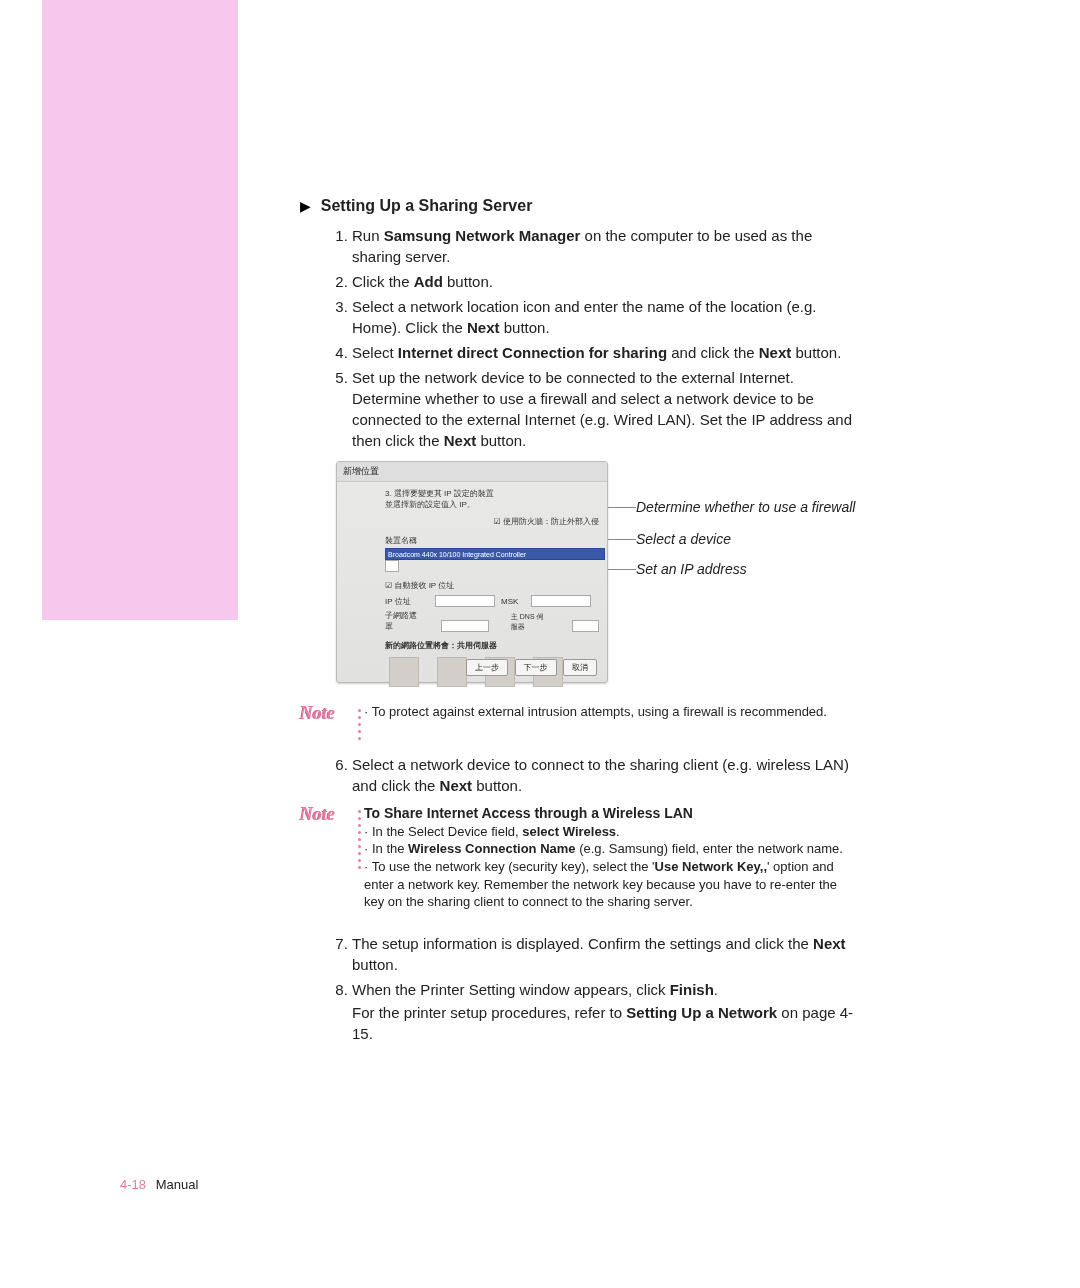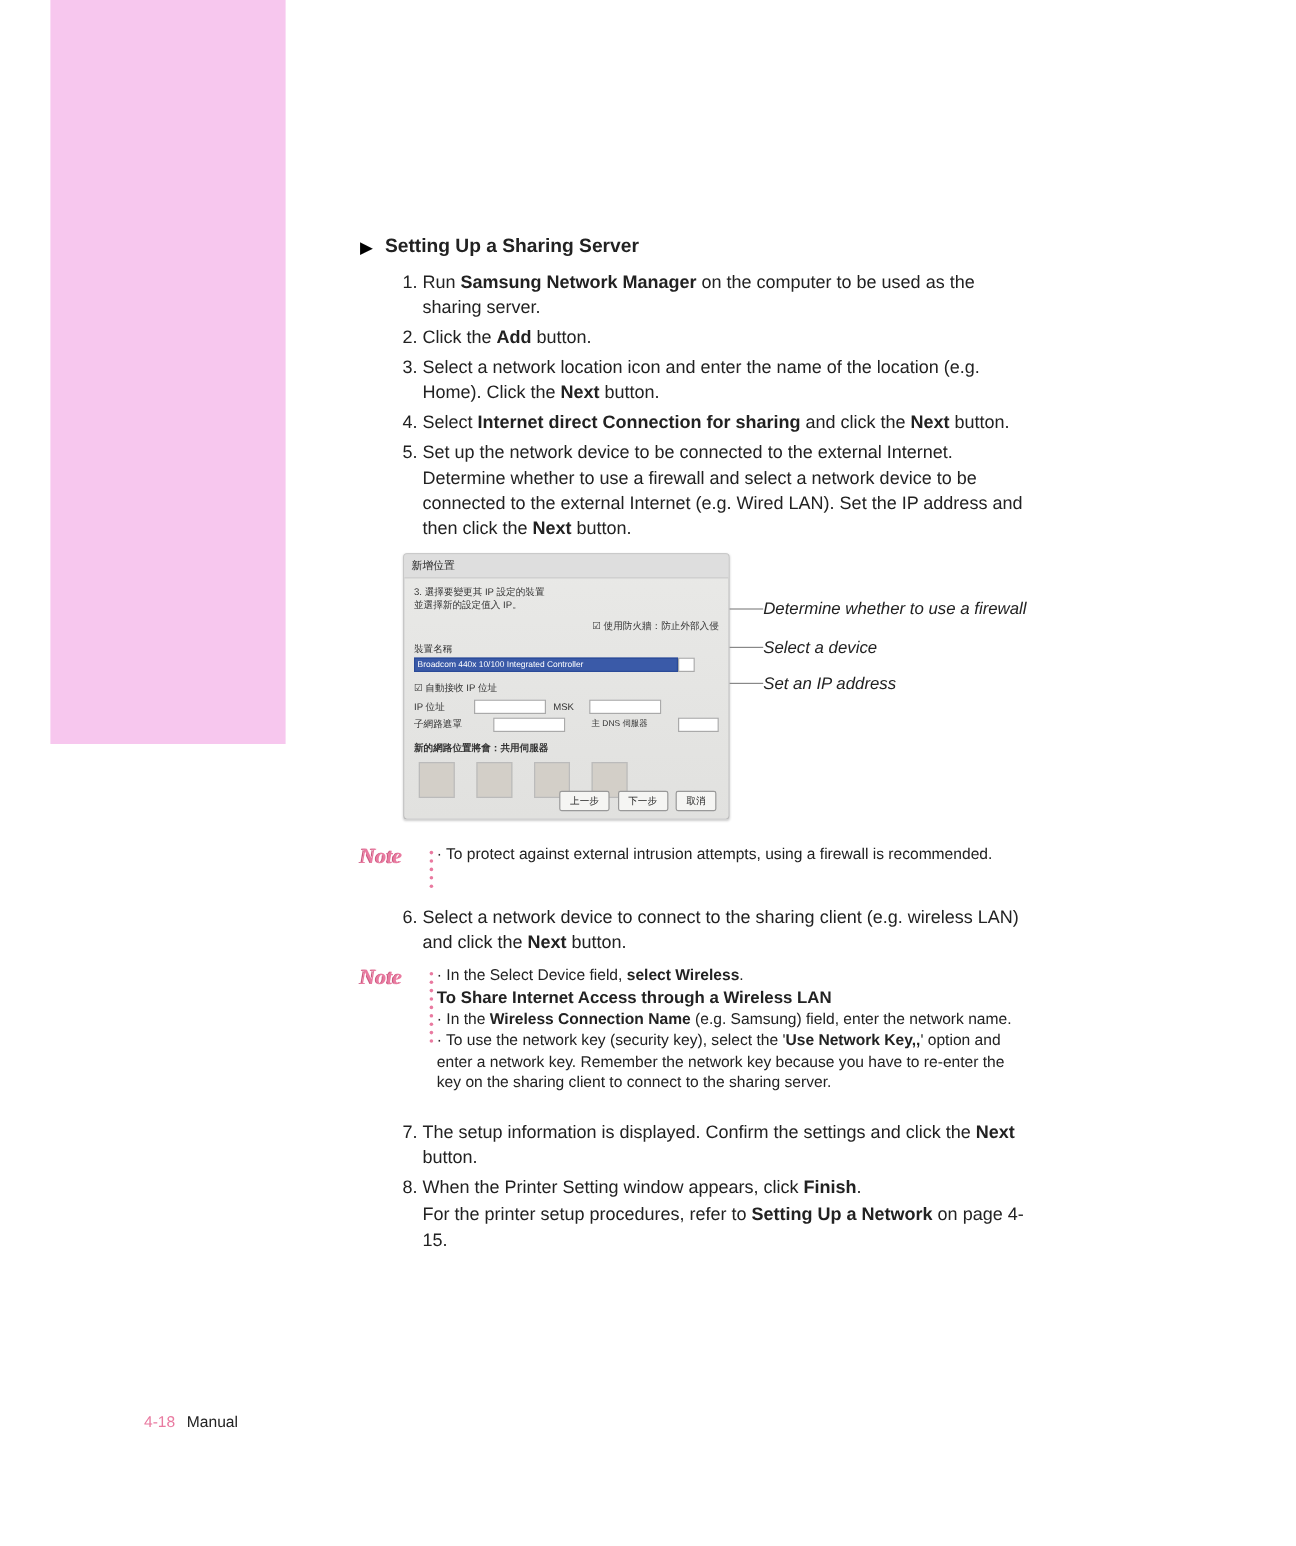--- a/index.html
+++ b/index.html
@@ -9,21 +9,21 @@
   .content { position: absolute; left: 300px; top: 197px; width: 560px; }
   .heading-row { display: flex; align-items: center; margin-bottom: 10px; }
   .triangle { font-size: 14px; color: #000; margin-right: 10px; }
   .heading { font-weight: bold; font-size: 16px; }
   ol.main-list { list-style: decimal; padding-left: 52px; }
   ol.main-list > li { font-size: 15px; line-height: 1.4; margin-bottom: 4px; }
   .bold { font-weight: bold; }
   .screenshot-block { position: relative; margin: 10px 0 14px 36px; height: 228px; }
   .fake-dialog { width: 272px; height: 222px; background: linear-gradient(#e9e9e7,#e1e1df); border: 1px solid #bbb; border-radius: 3px; position: relative; box-shadow: 0 1px 2px rgba(0,0,0,.2); }
   .fake-dialog .title { font-size: 9px; padding: 3px 6px; background: #dedede; border-bottom: 1px solid #ccc; }
-  .fake-dialog .body { padding: 6px 8px; font-size: 8px; color: #333; }
+  .fake-dialog .body { padding: 6px 8px; font-size: 8px; color: #333; margin-left: 40px; }
   .fld { background: #fff; border: 1px solid #aaa; height: 12px; display: inline-block; }
   .sel { background: #3a5aa8; color:#fff; border:1px solid #2a4a98; height:12px; display:inline-block; font-size:7px; padding:0 2px; line-height:12px; }
   .btns { position:absolute; bottom:6px; right:10px; }
   .btns span { display:inline-block; border:1px solid #999; background:#f5f5f3; font-size:8px; padding:2px 8px; margin-left:2px; border-radius:2px;}
   .thumbs { display:flex; gap:18px; padding:6px 4px 0; }
   .thumbs div { width:30px; height:30px; background:#d3cfc8; border:1px solid #bbb; }
   .callouts { position: absolute; left: 300px; top: 0; font-size: 14px; }
   .callout { position: absolute; white-space: nowrap; font-style: italic; }
   .lead { position: absolute; background:#888; height:1px; }
   .note-row { display:flex; margin: 2px 0 12px 0; }
@@ -76,21 +76,21 @@
           <div style="margin-top:6px;text-align:right;">☑ <span>使用防火牆：防止外部入侵</span></div>
           <div style="margin-top:8px;">裝置名稱</div>
           <div style="margin-top:2px;"><span class="sel" style="width:220px;">Broadcom 440x 10/100 Integrated Controller</span><span class="fld" style="width:14px; vertical-align:top;"></span></div>
           <div style="margin-top:8px;">☑ <span>自動接收 IP 位址</span></div>
           <div style="margin-top:4px; display:flex; gap:6px; align-items:center;">
             <span style="width:44px;">IP 位址</span>
               <span class="fld" style="width:60px;"></span>
             <span style="width:24px;">MSK</span>
               <span class="fld" style="width:60px;"></span>
           </div>
-          <div style="margin-top:3px; display:flex; gap:22px; align-items:flex-start;">
+          <div style="margin-top:3px; display:flex; gap:22px; align-items:flex-end;">
             <span style="width:44px;">子網路遮罩</span>
               <span class="fld" style="width:60px;"></span>
             <span style="width:50px; font-size:7px;">主 DNS 伺服器</span>
               <span class="fld" style="width:34px;"></span>
           </div>
           <div style="margin-top:8px; font-weight:bold;">新的網路位置將會：共用伺服器</div>
           <div class="thumbs">
               <div></div>
               <div></div>
               <div></div>
@@ -140,22 +140,22 @@
           <i></i>
           <i></i>
           <i></i>
           <i></i>
           <i></i>
           <i></i>
           <i></i>
           <i></i>
         </div>
       <div class="note-body">
+        <p class="tight note-title">To Share Internet Access through a Wireless LAN</p>
         <p class="tight">· <span>In the Select Device field, </span><span class="bold">select Wireless</span><span>.</span></p>
-        <p class="tight note-title">To Share Internet Access through a Wireless LAN</p>
         <p class="tight">· <span>In the </span><span class="bold">Wireless Connection Name</span><span> (e.g. Samsung) field, enter the network name.</span></p>
         <p class="tight">· <span>To use the network key (security key), select the '</span><span class="bold">Use Network Key,,</span><span>' option and enter a network key. Remember the network key because you have to re-enter the key on the sharing client to connect to the sharing server.</span></p>
       </div>
     </div>
 
     <div class="gap"></div>
 
     <ol class="main-list" start="7">
       <li>
         <span>The setup information is displayed. Confirm the settings and click the </span><span class="bold">Next</span><span> button.</span>

